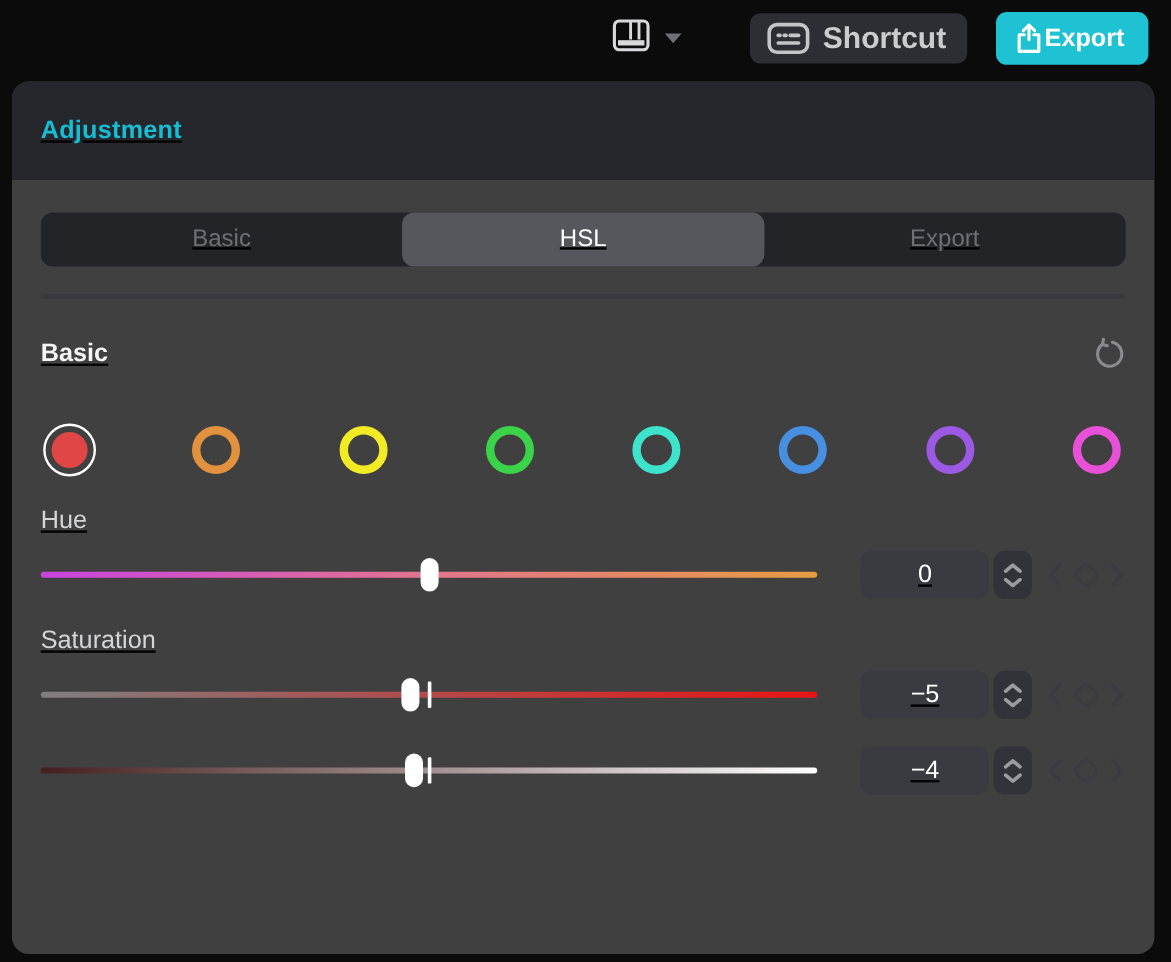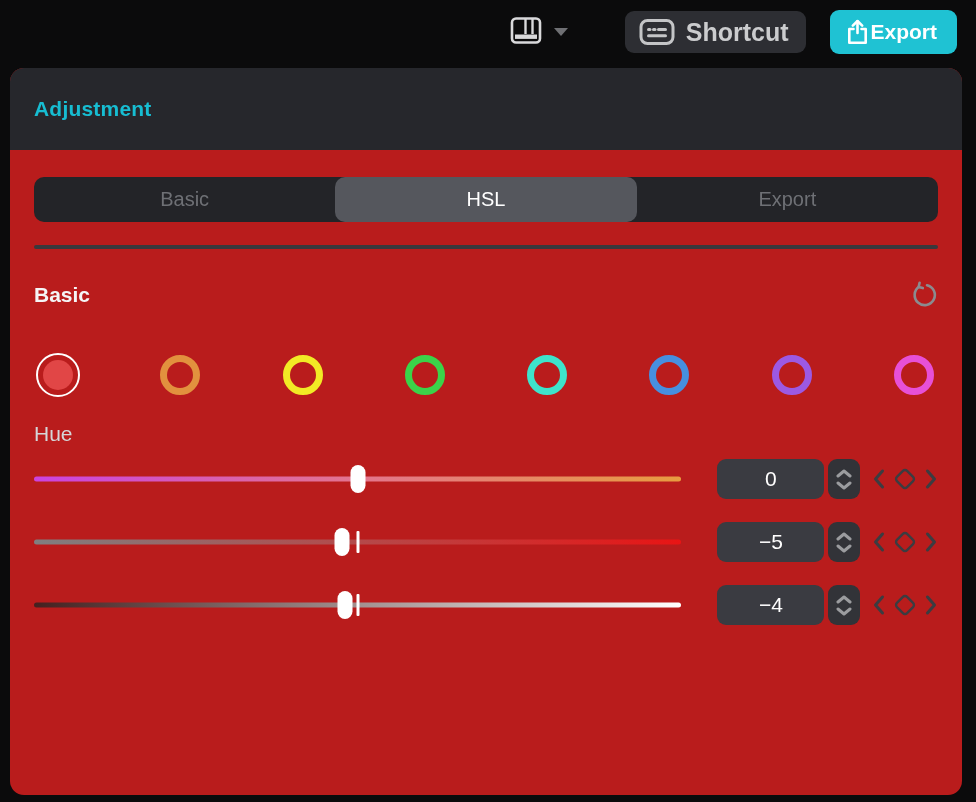--- a/index.html
+++ b/index.html
@@ -7,21 +7,21 @@
 
   
   .topbar { height:64px; display:flex; align-items:center; justify-content:flex-end; background:#0b0b0c; }
   .layout-group { display:flex; align-items:center; gap:12px; margin-right:57px; }
   .caret-down { width:0; height:0; border-left:7px solid transparent; border-right:7px solid transparent; border-top:8px solid #6f7074; }
   .btn { display:flex; align-items:center; border:none; cursor:pointer; border-radius:9px; font-family:"Liberation Sans", sans-serif; }
   .btn-shortcut { background:#2d2e33; color:#cbcccE; height:42px; padding:0 18px 0 14px; gap:11px; font-size:25px; font-weight:700; margin-right:24px; }
   .btn-export { background:#1fc2d3; color:#ffffff; height:44px; padding:0 20px 0 15px; gap:0; font-size:21px; font-weight:700; margin-right:19px; }
 
   
-  .panel { position:absolute; left:10px; top:68px; width:952px; height:727px; border-radius:14px; background:#b91c1c; overflow:hidden; }
+  .panel { position:absolute; left:10px; top:68px; width:952px; height:727px; border-radius:14px; background:#404040; overflow:hidden;text-decoration:underline; }
   .panel-header { height:82px; background:#26272c; display:flex; align-items:center; padding:0 24px; }
   .panel-title { color:#17bdd2; font-size:21px; font-weight:700; letter-spacing:.2px; }
   .panel-body { padding:27px 24px 0 24px; }
 
   
   .tabs { display:flex; background:#232428; border-radius:10px; height:45px; }
   .tab { flex:1; display:flex; align-items:center; justify-content:center; color:#6e7075; font-size:20px; border-radius:10px; cursor:pointer; }
   .tab.active { background:#55575d; color:#ffffff; }
 
   .divider { height:4px; border-radius:2px; background:#39393d; margin-top:23px; }
@@ -169,20 +169,21 @@
               <rect x="6.8" y="6.8" width="14.4" height="14.4" rx="3" transform="rotate(45 14 14)"></rect>
             </svg>
           <svg width="14" height="22" viewBox="0 0 14 22" fill="none" stroke="#3b3c41" stroke-width="3" stroke-linecap="round" stroke-linejoin="round">
               <path d="M3.5 3 L10.5 11 L3.5 19"></path>
             </svg>
         </div>
       </div>
     </div>
 
     <div class="slider-row">
+      <div class="slider-label">Saturation</div>
       <div class="slider-controls">
         <div class="track-wrap">
           <div class="track" style="background: linear-gradient(90deg, rgb(127, 127, 128) 0%, rgb(233, 20, 20) 100%);"></div>
             <div class="tick" style="left: 50%;"></div>
             <div class="thumb" style="left: 47.5%;"></div>
         </div>
         <div class="value-box">−5</div>
         <div class="stepper">
           <svg width="16" height="9" viewBox="0 0 16 9" fill="none" stroke="#9b9c9f" stroke-width="3" stroke-linecap="round" stroke-linejoin="round">
               <path d="M2 7 L8 2 L14 7"></path>

